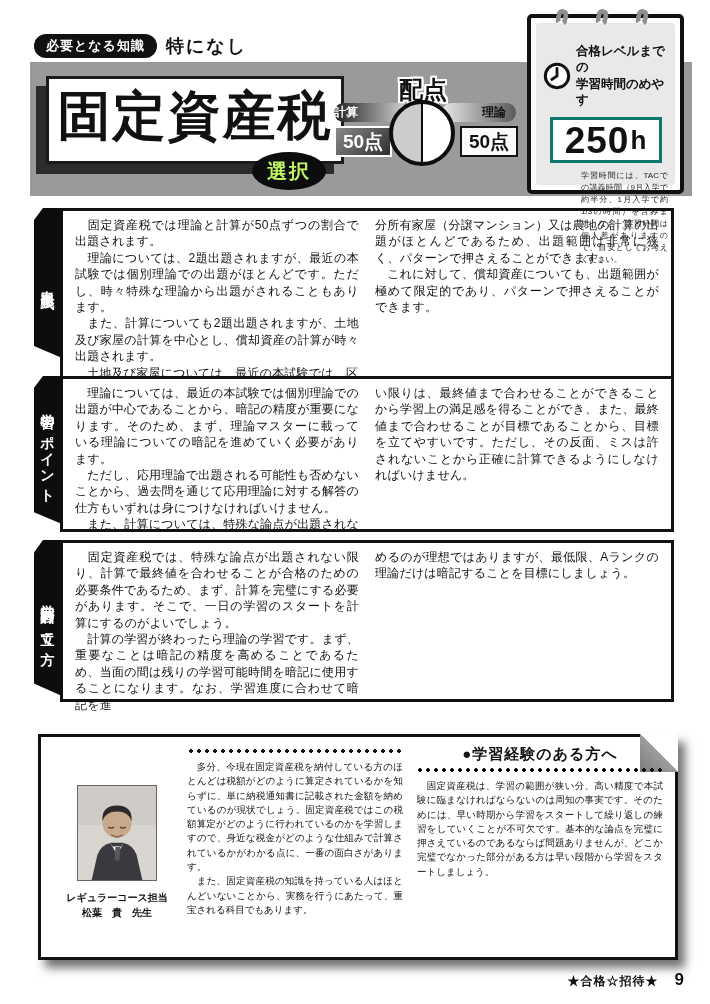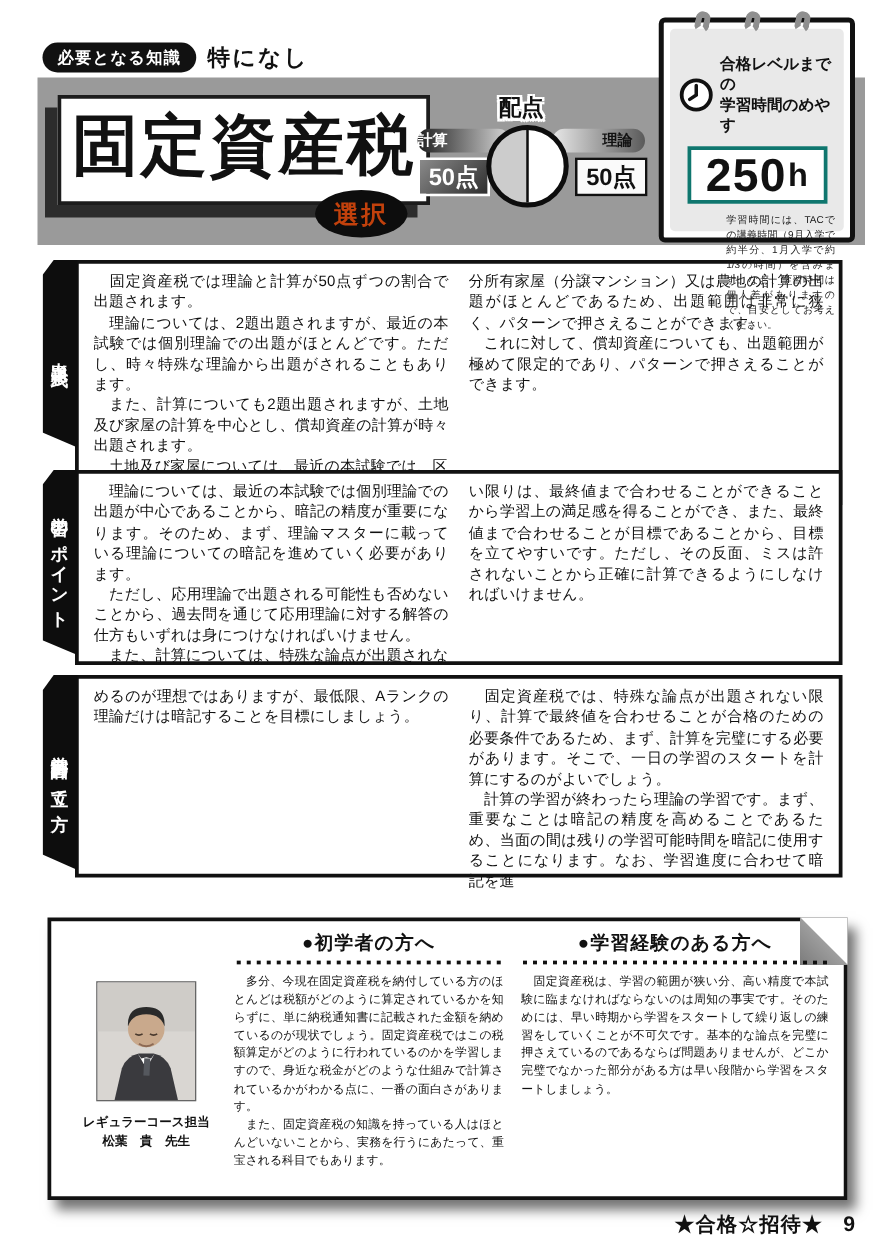--- a/index.html
+++ b/index.html
@@ -10,24 +10,24 @@
   .know-row { position:absolute; left:34px; top:34px; display:flex; align-items:center; gap:9px; }
   .know-badge { background:#111; color:#fff; font-size:13px; font-weight:bold; padding:3px 12px; border-radius:12px; letter-spacing:1px;text-align:center; }
   .know-value { font-size:18px; font-weight:900; letter-spacing:2px; }
 
   
   .banner { position:absolute; left:30px; top:62px; width:662px; height:134px; background:#9a9a9a; }
 
   .title-box { position:absolute; left:46px; top:76px; width:298px; height:88px; background:#fff; border:3px solid #1c1c1c; box-shadow:-10px 10px 0 #2c2c2c; display:flex; align-items:center; justify-content:center; }
   .title-text { font-size:53px; font-weight:900; letter-spacing:2px; line-height:1; white-space:nowrap;font-family:Liberation Mono, monospace; }
 
-  .select-badge { position:absolute; left:252px; top:152px; width:74px; height:38px; background:#0d0d0d; border-radius:50%; color:#c2410c; font-size:20px; font-weight:900; display:flex; align-items:center; justify-content:center; letter-spacing:2px; }
+  .select-badge { position:absolute; left:252px; top:152px; width:74px; height:38px; background:#0d0d0d; border-radius:50%; color:#bef264; font-size:20px; font-weight:900; display:flex; align-items:center; justify-content:center; letter-spacing:2px; }
 
   
-  .alloc-label { position:absolute; left:399px; top:74px; font-size:18px; font-weight:900; color:#111;
+  .alloc-label { position:absolute; left:399px; top:74px; font-size:24px; font-weight:900; color:#111;
     text-shadow:-2px -2px 0 #fff,2px -2px 0 #fff,-2px 2px 0 #fff,2px 2px 0 #fff,0 -2px 0 #fff,0 2px 0 #fff,-2px 0 0 #fff,2px 0 0 #fff; }
   .pill { position:absolute; top:103px; height:19px; width:74px; border-radius:10px; font-size:12px; font-weight:bold; display:flex; align-items:center; }
   .pill-calc { left:334px; background:linear-gradient(to right,#1e1e1e,#d8d8d8); color:#fff; padding-left:0; }
   .pill-theory { left:442px; background:linear-gradient(to right,#e8e8e8,#5a5a5a); color:#111; justify-content:flex-end; padding-right:10px; }
   .score-box { position:absolute; top:126px; width:58px; height:31px; display:flex; align-items:center; justify-content:center; font-size:19px; font-weight:900; }
   .score-calc { left:334px; background:linear-gradient(135deg,#8a8a8a,#2e2e2e); border:2px solid #fff; color:#fff; }
   .score-theory { left:460px; background:#fafafa; border:2px solid #111; color:#111; }
   .pie { position:absolute; left:389px; top:100px; width:66px; height:66px; border:4px solid #0d0d0d; border-radius:50%; background:linear-gradient(to right,#cccccc 0 50%,#ffffff 50% 100%); z-index:2; }
   .pie::after { content:""; position:absolute; left:50%; top:0; width:2px; height:100%; background:#0d0d0d; transform:translateX(-1px); }
 
@@ -63,21 +63,21 @@
   .photo-caption { margin-top:5px; font-size:10px; font-weight:bold; line-height:1.5; white-space:pre-wrap; }
   .msg-col { position:absolute; top:8px; }
   .col-beginner { left:146px; width:216px; }
   .col-exp { left:376px; width:246px; }
   .msg-col-head { font-size:15px; font-weight:900; text-align:center; letter-spacing:1px; }
   .dotline { height:6px; margin:3px 0 6px; background-image:radial-gradient(circle,#111 1.7px,transparent 1.9px); background-size:8px 6px; background-position:center; background-repeat:repeat-x; }
   .msg-body { font-size:9.5px; line-height:14.3px; text-align:justify; white-space:pre-wrap; }
 
   
   .footer { position:absolute; right:26px; top:970px; display:flex; align-items:baseline; gap:16px; }
-  .footer-brand { font-size:16px; font-weight:900; letter-spacing:1px; }
+  .footer-brand { font-size:12px; font-weight:900; letter-spacing:1px; }
   .footer-page { font-size:17px; font-weight:900; }
 </style>
 </head>
 <body>
 
 <div class="page">
 
   <div class="know-row">
     <span class="know-badge">必要となる知識</span>
     <span class="know-value">特になし</span>
@@ -138,23 +138,23 @@
     <div class="sec-col">　理論については、最近の本試験では個別理論での出題が中心であることから、暗記の精度が重要になります。そのため、まず、理論マスターに載っている理論についての暗記を進めていく必要があります。
 　ただし、応用理論で出題される可能性も否めないことから、過去問を通じて応用理論に対する解答の仕方もいずれは身につけなければいけません。
 　また、計算については、特殊な論点が出題されな</div>
     <div class="sec-col">い限りは、最終値まで合わせることができることから学習上の満足感を得ることができ、また、最終値まで合わせることが目標であることから、目標を立てやすいです。ただし、その反面、ミスは許されないことから正確に計算できるようにしなければいけません。</div>
   </div>
 
   <div class="ribbon rb3">
     <span>学習計画の立て方</span>
   </div>
   <div class="sec-box bx3">
-    <div class="sec-col">めるのが理想ではありますが、最低限、Aランクの理論だけは暗記することを目標にしましょう。</div>
     <div class="sec-col">　固定資産税では、特殊な論点が出題されない限り、計算で最終値を合わせることが合格のための必要条件であるため、まず、計算を完璧にする必要があります。そこで、一日の学習のスタートを計算にするのがよいでしょう。
 　計算の学習が終わったら理論の学習です。まず、重要なことは暗記の精度を高めることであるため、当面の間は残りの学習可能時間を暗記に使用することになります。なお、学習進度に合わせて暗記を進</div>
+    <div class="sec-col">めるのが理想ではありますが、最低限、Aランクの理論だけは暗記することを目標にしましょう。</div>
   </div>
 
 
   <div class="msg-box">
     <div class="dogear"></div>
 
     <div class="photo-block">
       <svg class="photo" viewBox="0 0 80 96" preserveAspectRatio="none">
         <rect width="80" height="96" fill="#d9d6d2"></rect>
         <rect width="80" height="40" fill="#cfccc8"></rect>
@@ -164,21 +164,20 @@
         <circle cx="40" cy="38" r="15" fill="#c9a98c"></circle>
         <path d="M25 36 Q24 20 40 20 Q56 20 55 36 Q52 26 40 26 Q28 26 25 36Z" fill="#2a2a2a"></path>
         <path d="M31 42 q3 2 6 0 M43 42 q3 2 6 0" stroke="#4a3a2e" stroke-width="1.4" fill="none"></path>
         <path d="M34 50 q6 4 12 0" stroke="#8c6a55" stroke-width="1.6" fill="none"></path>
       </svg>
       <div class="photo-caption">レギュラーコース担当
 松葉　貴　先生</div>
     </div>
 
     <div class="msg-col col-beginner">
-      <div class="msg-col-head">●初学者の方へ</div>
       <div class="dotline"></div>
       <div class="msg-body">　多分、今現在固定資産税を納付している方のほとんどは税額がどのように算定されているかを知らずに、単に納税通知書に記載された金額を納めているのが現状でしょう。固定資産税ではこの税額算定がどのように行われているのかを学習しますので、身近な税金がどのような仕組みで計算されているかがわかる点に、一番の面白さがあります。
 　また、固定資産税の知識を持っている人はほとんどいないことから、実務を行うにあたって、重宝される科目でもあります。</div>
     </div>
 
     <div class="msg-col col-exp">
       <div class="msg-col-head">●学習経験のある方へ</div>
       <div class="dotline"></div>
       <div class="msg-body">　固定資産税は、学習の範囲が狭い分、高い精度で本試験に臨まなければならないのは周知の事実です。そのためには、早い時期から学習をスタートして繰り返しの練習をしていくことが不可欠です。基本的な論点を完璧に押さえているのであるならば問題ありませんが、どこか完璧でなかった部分がある方は早い段階から学習をスタートしましょう。</div>
     </div>

